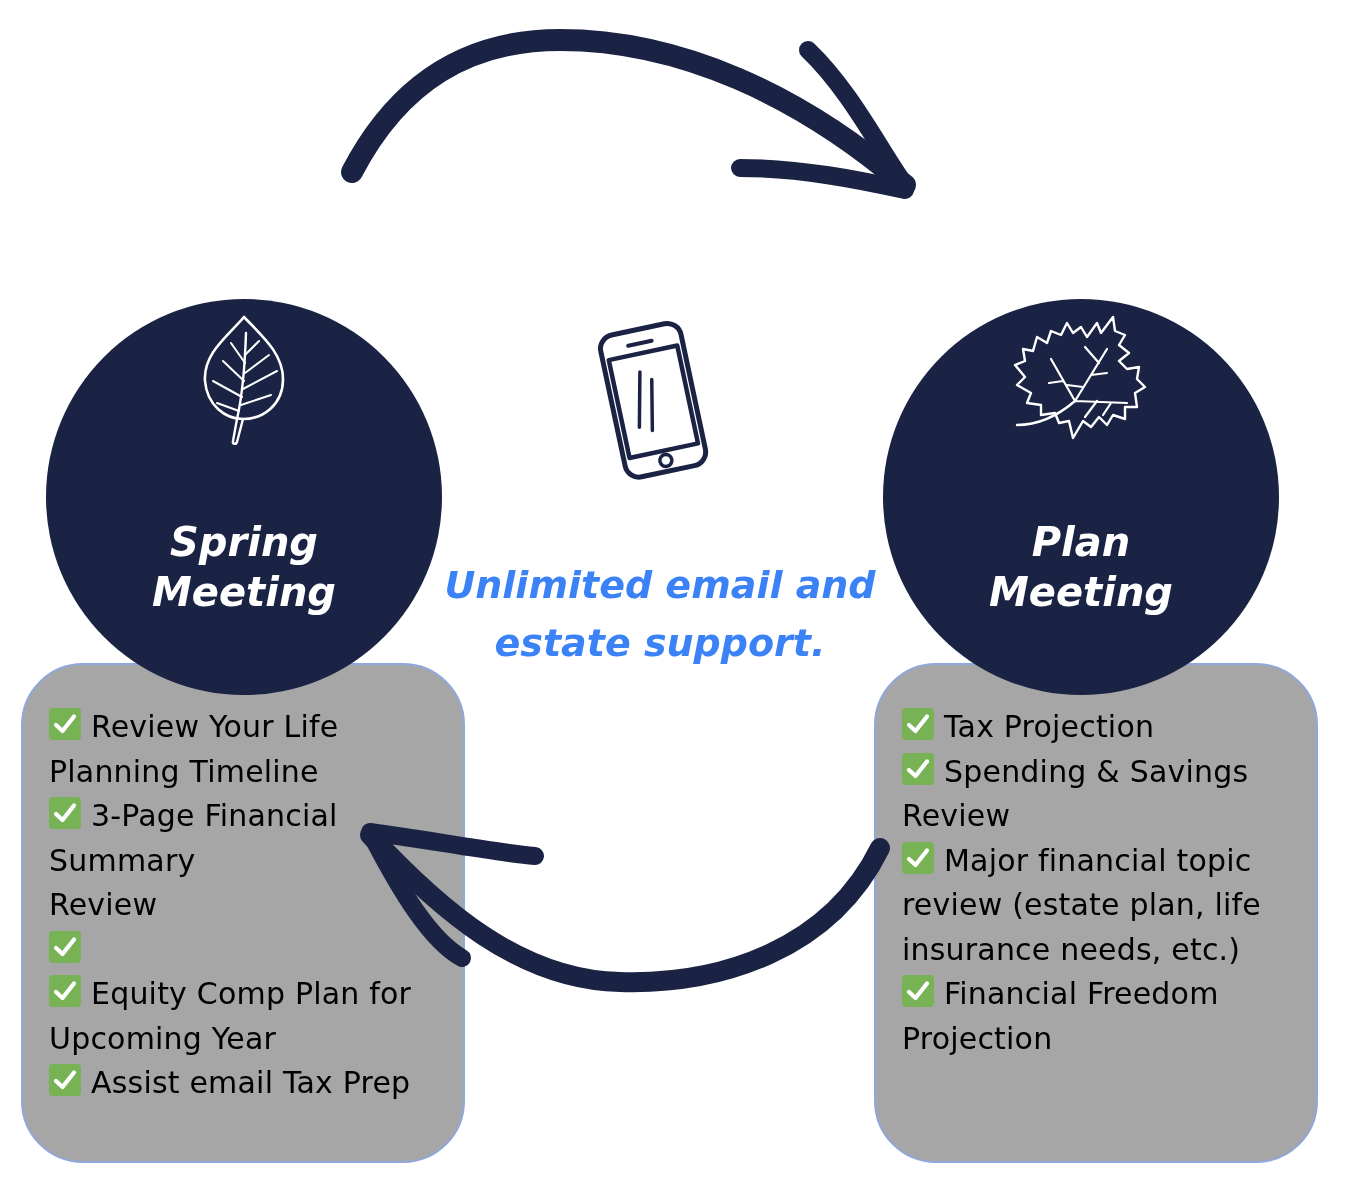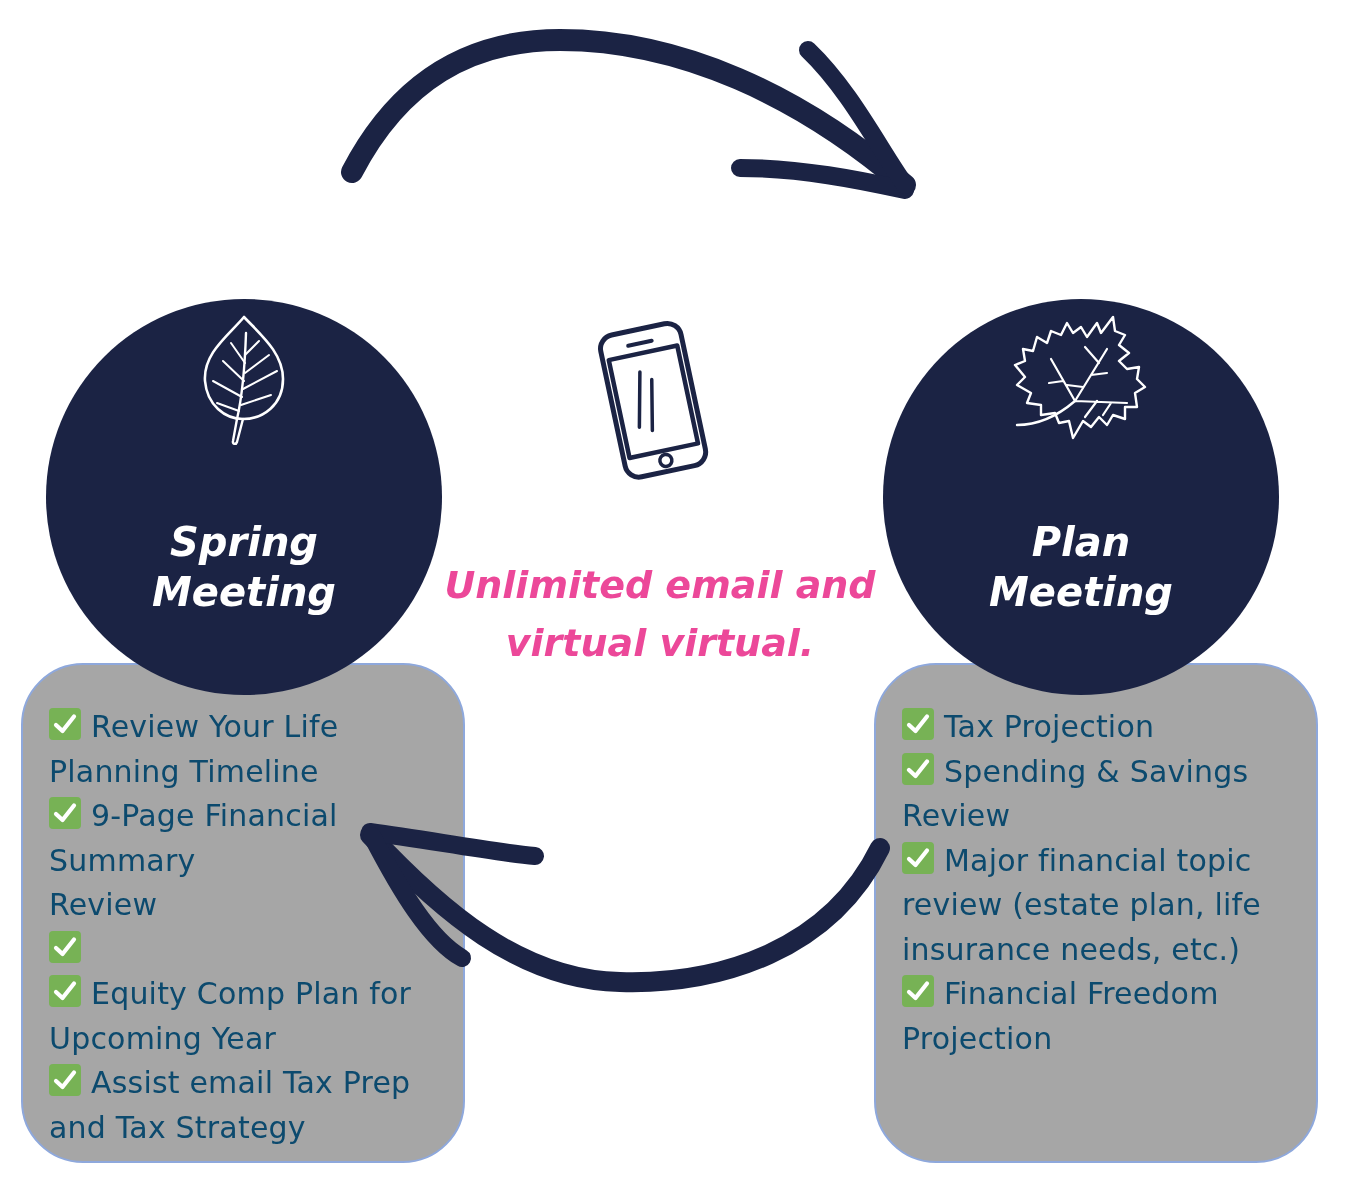--- a/index.html
+++ b/index.html
@@ -7,72 +7,72 @@
            font-family: "DejaVu Sans", "Liberation Sans", sans-serif; }
     .arrows { position: absolute; left: 0; top: 0; width: 1346px; height: 1182px; z-index: 3; pointer-events: none; }
     .card {
       position: absolute; top: 663px; width: 444px; height: 500px;
       background: #a6a6a6; border: 2px solid #8ea8dc; border-radius: 62px;
       box-sizing: border-box; z-index: 1;
     }
     .card.left { left: 21px; }
     .card.right { left: 874px; }
     .card ul { list-style: none; margin: 0; padding: 0; position: absolute; left: 26px; top: 40px; right: 20px; }
-    .card li { font-size: 30px; line-height: 44.5px; color: #0c4a6e; letter-spacing: 0.2px; }
+    .card li { font-size: 30px; line-height: 44.5px; color: #000000; letter-spacing: 0.2px; }
     .check {
       display: inline-block; width: 32px; height: 32px; background: #77b255; border-radius: 4px;
       vertical-align: -3px; margin-right: 10px; position: relative;
     }
     .check svg { position: absolute; left: 4px; top: 5px; }
     .circle {
       position: absolute; top: 299px; width: 396px; height: 396px; border-radius: 50%;
       background: #1b2344; z-index: 2; text-decoration: underline;
     }
     .circle.left { left: 46px; }
     .circle.right { left: 883px; }
     .circle .icon { position: absolute; left: 50%; top: 14px; transform: translateX(-50%); }
     .circle .title {
       position: absolute; left: 0; right: 0; top: 218px; text-align: center; color: #ffffff;
       font-style: italic; font-weight: bold; font-size: 40px; line-height: 50px;
     }
     .center-text {
       position: absolute; left: 430px; width: 460px; top: 556px; text-align: center;
-      color: #ec4899; font-style: italic; font-weight: bold; font-size: 38px; line-height: 58px; z-index: 2;
+      color: #3b82f6; font-style: italic; font-weight: bold; font-size: 38px; line-height: 58px; z-index: 2;
     }
     .phone { position: absolute; left: 590px; top: 318px; z-index: 2; }
   </style>
 </head>
 <body>
 
 <div class="card left">
   <ul>
     <li>
       <span class="check"><svg width="24" height="22" viewBox="0 0 24 22">
             <path d="M3 12 L9.5 18 L21 3.5" fill="none" stroke="#fff" stroke-width="4.2" stroke-linecap="round" stroke-linejoin="round"></path>
           </svg></span><span>Review Your Life</span><br><span>Planning Timeline</span>
     </li>
     <li>
       <span class="check"><svg width="24" height="22" viewBox="0 0 24 22">
             <path d="M3 12 L9.5 18 L21 3.5" fill="none" stroke="#fff" stroke-width="4.2" stroke-linecap="round" stroke-linejoin="round"></path>
-          </svg></span><span>9-Page Financial</span><br><span>Summary</span><br><span>Review</span>
+          </svg></span><span>3-Page Financial</span><br><span>Summary</span><br><span>Review</span>
     </li>
     <li>
       <span class="check"><svg width="24" height="22" viewBox="0 0 24 22">
             <path d="M3 12 L9.5 18 L21 3.5" fill="none" stroke="#fff" stroke-width="4.2" stroke-linecap="round" stroke-linejoin="round"></path>
           </svg></span>
     </li>
     <li>
       <span class="check"><svg width="24" height="22" viewBox="0 0 24 22">
             <path d="M3 12 L9.5 18 L21 3.5" fill="none" stroke="#fff" stroke-width="4.2" stroke-linecap="round" stroke-linejoin="round"></path>
           </svg></span><span>Equity Comp Plan for</span><br><span>Upcoming Year</span>
     </li>
     <li>
       <span class="check"><svg width="24" height="22" viewBox="0 0 24 22">
             <path d="M3 12 L9.5 18 L21 3.5" fill="none" stroke="#fff" stroke-width="4.2" stroke-linecap="round" stroke-linejoin="round"></path>
-          </svg></span><span>Assist email Tax Prep</span><br><span>and Tax Strategy</span>
+          </svg></span><span>Assist email Tax Prep</span><br>
     </li>
   </ul>
 </div>
 
 <div class="card right">
   <ul>
     <li>
       <span class="check"><svg width="24" height="22" viewBox="0 0 24 22">
             <path d="M3 12 L9.5 18 L21 3.5" fill="none" stroke="#fff" stroke-width="4.2" stroke-linecap="round" stroke-linejoin="round"></path>
           </svg></span><span>Tax Projection</span>
@@ -131,21 +131,21 @@
       <rect x="28" y="34" width="70" height="100" stroke-width="4.5"></rect>
       <line x1="56" y1="52" x2="44" y2="106" stroke-width="3.5"></line>
       <line x1="66" y1="62" x2="56" y2="112" stroke-width="3.5"></line>
       <circle cx="63" cy="144" r="6" stroke-width="3.5"></circle>
     </g>
   </svg>
 </span>
 
 <div class="center-text">
   <span>Unlimited email and</span><br>
-  <span>virtual virtual.</span>
+  <span>estate support.</span>
 </div>
 
 <svg class="arrows" viewBox="0 0 1346 1182">
   <g fill="#1b2344" stroke="#1b2344" stroke-linecap="round" stroke-linejoin="round">
     <path d="M352 172 C400 80 470 40 560 40 C680 40 800 95 905 185" fill="none" stroke-width="22"></path>
     <path d="M740 168 C800 168 860 180 905 190" fill="none" stroke-width="18"></path>
     <path d="M808 50 C850 90 880 150 905 185" fill="none" stroke-width="18"></path>
   </g>
   <g fill="#1b2344" stroke="#1b2344" stroke-linecap="round" stroke-linejoin="round">
     <path d="M880 848 C830 950 720 985 620 982 C520 980 440 910 370 835" fill="none" stroke-width="20"></path>

